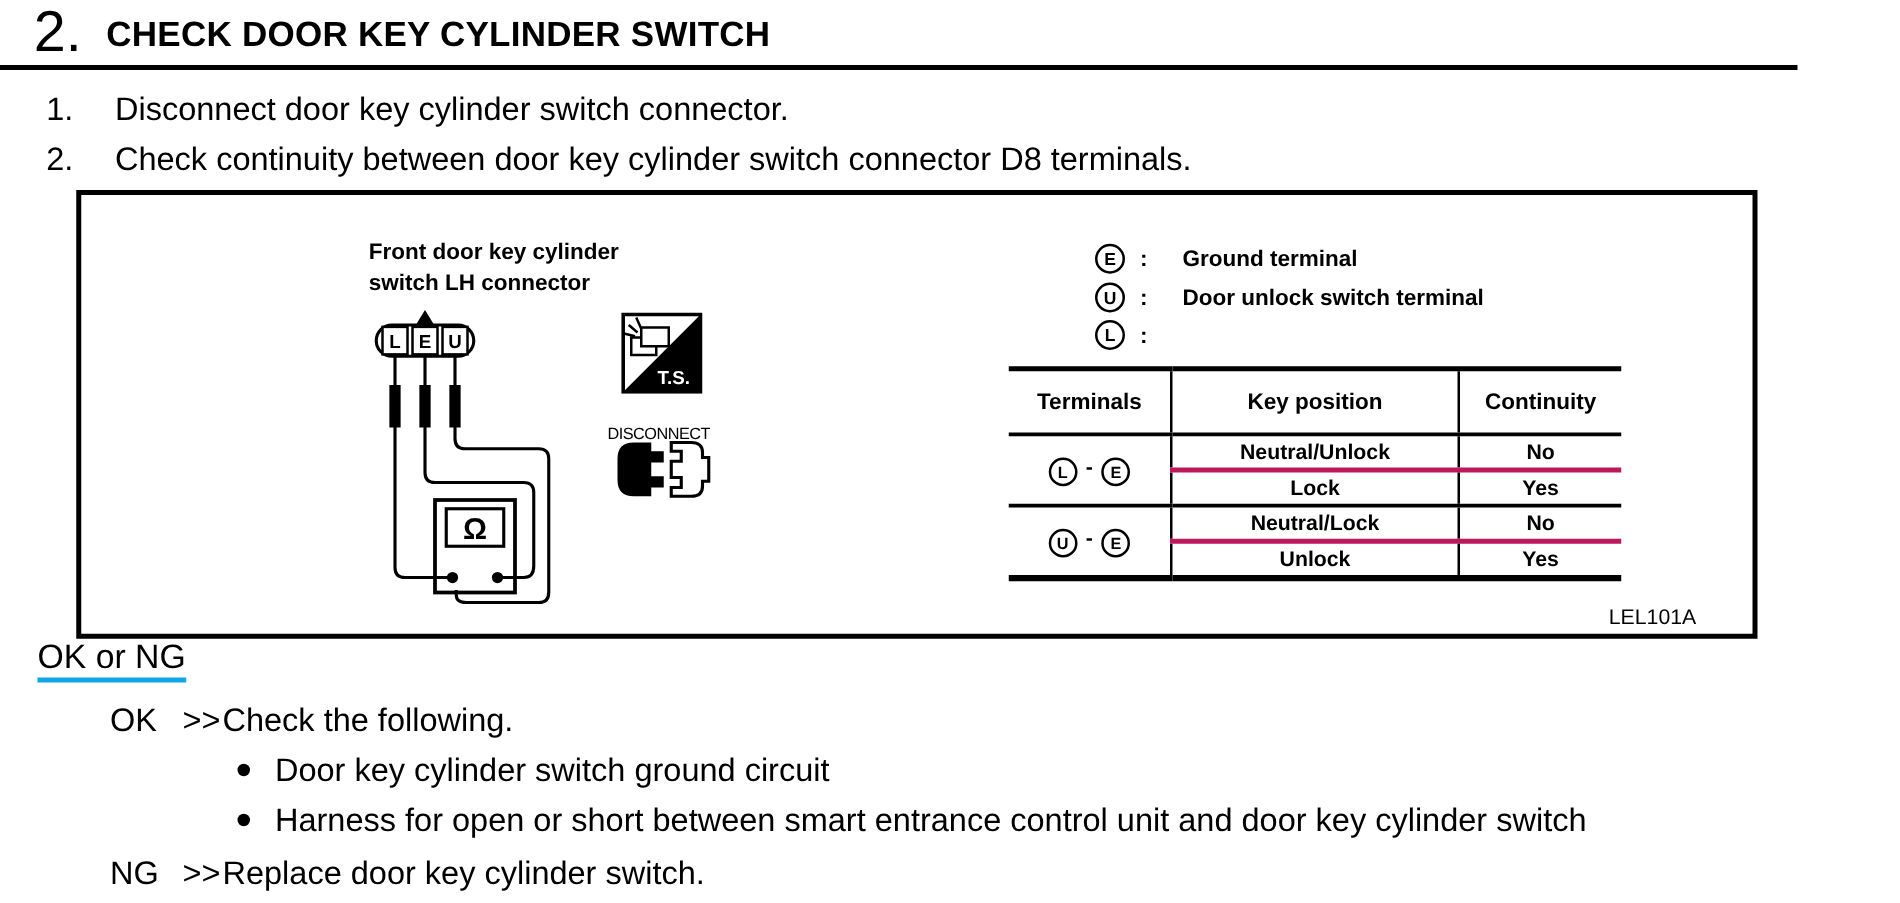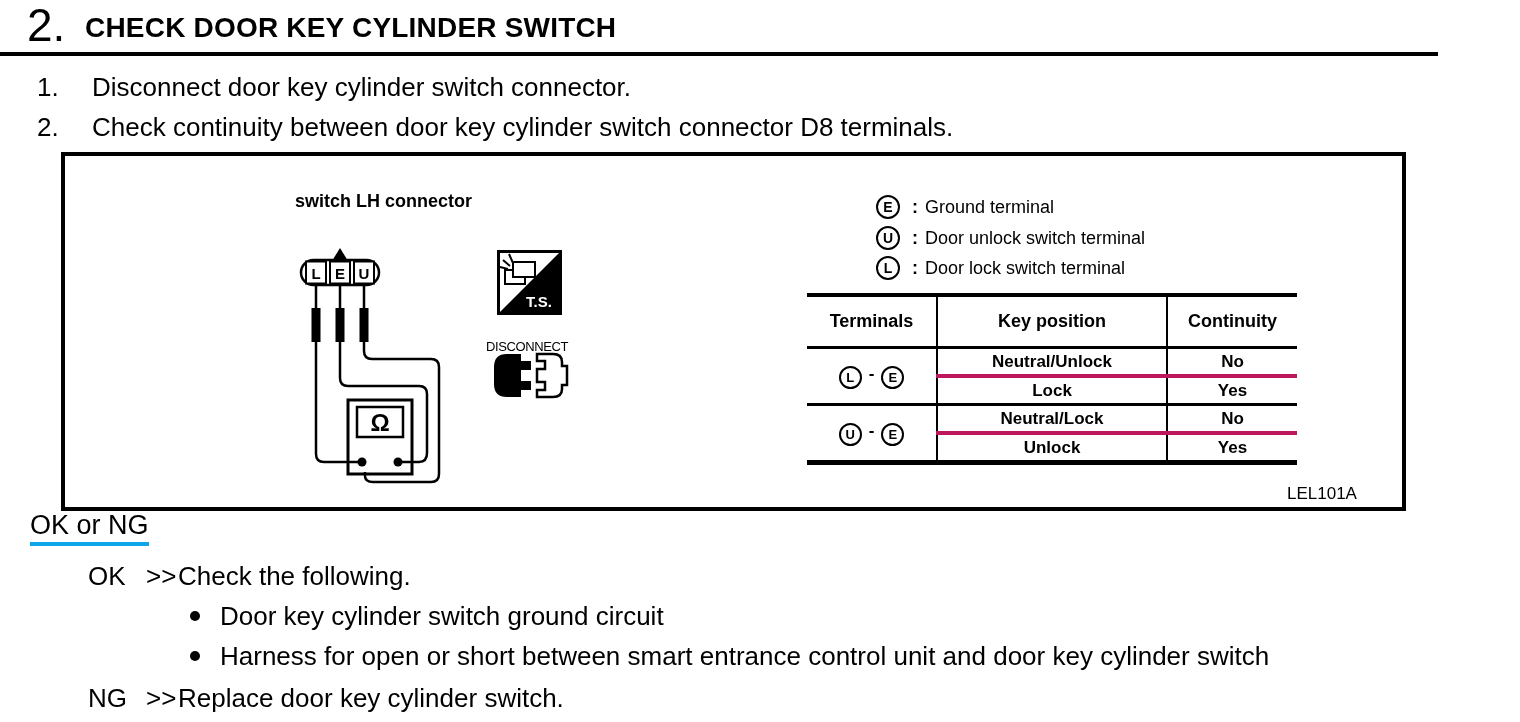--- a/index.html
+++ b/index.html
@@ -25,21 +25,21 @@
   .fig-caption { left:230px; top:33px; font-size:18px; font-weight:700; line-height:25px; white-space:nowrap; }
 
   
   .legend-row { display:flex; align-items:center; height:24px; white-space:nowrap; }
   .circ {
     display:inline-flex; align-items:center; justify-content:center;
     width:20px; height:20px; border:2px solid #000; border-radius:50%;
     font-size:14px; font-weight:700; line-height:1; flex:0 0 auto;
   }
   .legend-colon { margin-left:12px; font-size:18px; font-weight:700; }
-  .legend-text { margin-left:7px; font-size:18px; font-weight:400; }
+  .legend-text { margin-left:28px; font-size:18px; font-weight:700; }
 
   
   .cont-table { left:742px; top:137px; }
   table.tbl { border-collapse:collapse; table-layout:fixed; }
   table.tbl td, table.tbl th { padding:0; text-align:center; vertical-align:middle; font-weight:700; }
   table.tbl th { font-size:18px; height:49px; border-top:4px solid #000; border-bottom:3px solid #000; }
   table.tbl td { font-size:17px; height:25px; }
   .bL { border-left:2px solid #000; }
   .bR { border-right:2px solid #000; }
   .sepThin  { border-bottom:4px solid #be185d; }
@@ -77,20 +77,21 @@
     <span class="proc-text">Disconnect door key cylinder switch connector.</span>
   </div>
   <div class="abs proc-step" style="top:114px;">
     <span class="proc-num">2.</span>
     <span class="proc-text">Check continuity between door key cylinder switch connector D8 terminals.</span>
   </div>
 
   <div class="abs figure-box">
 
     <div class="abs fig-caption">
+      <div>Front door key cylinder</div>
       <div>switch LH connector</div>
     </div>
 
     <svg class="abs" style="left:225px; top:84px;" width="170" height="255" viewBox="0 0 170 255">
 
       <rect x="58" y="160" width="64" height="74" fill="#fff" stroke="#000" stroke-width="3"></rect>
       <rect x="67" y="167" width="46" height="30" fill="#fff" stroke="#000" stroke-width="2.5"></rect>
       <text x="90" y="191" font-size="24" font-weight="bold" text-anchor="middle">Ω</text>
 
       <path d="M26,44 V214 Q26,222 34,222 H72" fill="none" stroke="#000" stroke-width="2.5"></path>
@@ -135,21 +136,20 @@
       <span class="legend-text">Ground terminal</span>
     </div>
     <div class="abs legend-row" style="left:811px; top:70px;">
       <span class="circ">U</span>
       <span class="legend-colon">:</span>
       <span class="legend-text">Door unlock switch terminal</span>
     </div>
     <div class="abs legend-row" style="left:811px; top:100px;">
       <span class="circ">L</span>
       <span class="legend-colon">:</span>
-      <span class="legend-text">Door lock switch terminal</span>
     </div>
 
     <div class="abs cont-table">
       <table class="tbl">
         <colgroup>
           <col style="width:130px">
             <col style="width:230px">
             <col style="width:130px">
         </colgroup>
         <tbody>

